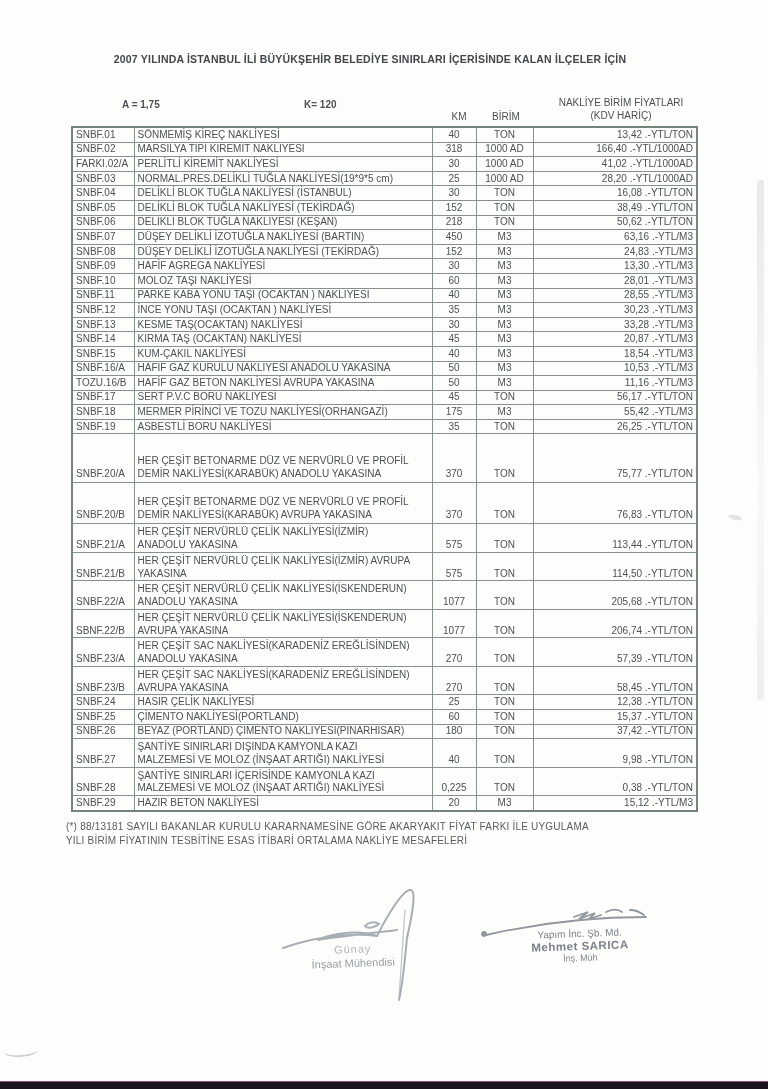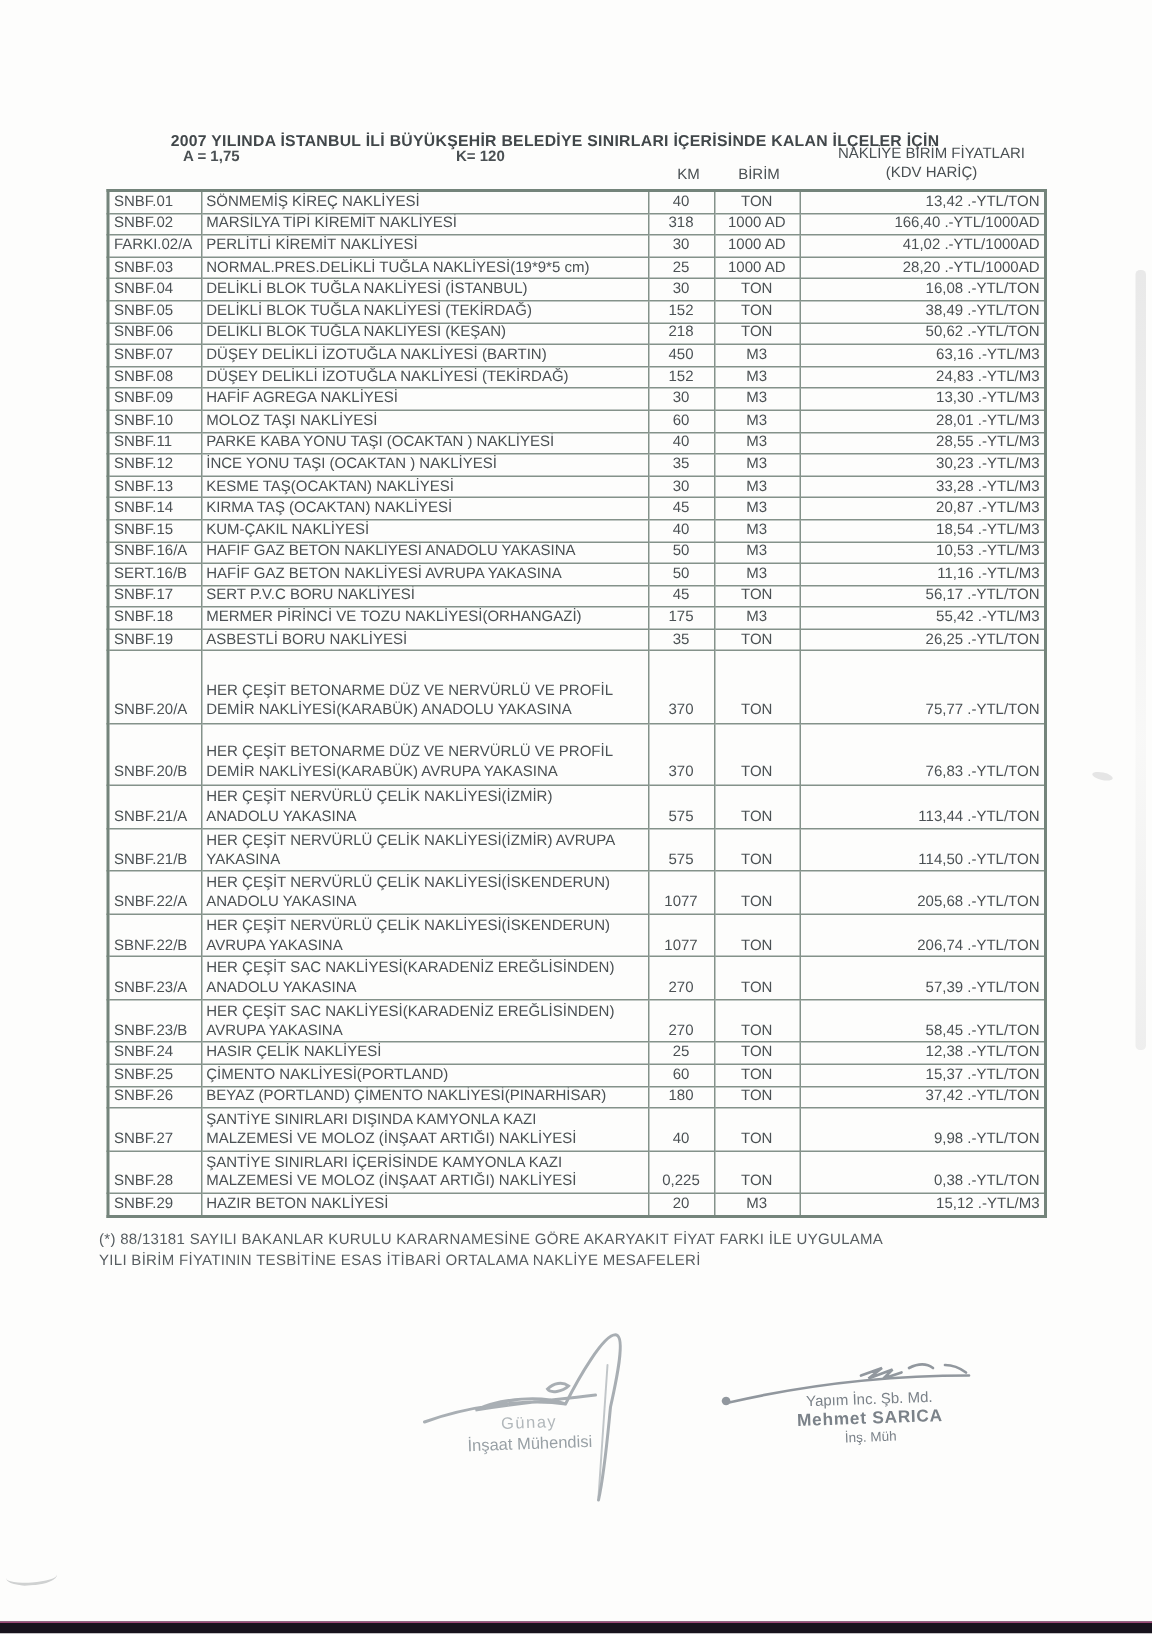--- a/index.html
+++ b/index.html
@@ -8,21 +8,21 @@
     background:#fdfdfc;
     font-family:"Liberation Sans", sans-serif;
     -webkit-font-smoothing:antialiased;
   }
   .abs{position:absolute;}
 
   
   .doc-title{
     top:52px;left:80px;width:580px;text-align:center;
     font-weight:bold;font-size:10.5px;line-height:14px;
-    color:#41474a;letter-spacing:.2px;margin-top:35px;
+    color:#41474a;letter-spacing:.2px;
   }
 
   
   .param{font-weight:bold;font-size:10px;color:#4a5053;}
   .param-a{top:99px;left:122px;}
   .param-k{top:99px;left:304px;}
   .price-hdr{top:96px;left:528px;width:186px;text-align:center;
     font-weight:normal;font-size:10px;line-height:13px;color:#4a5053;}
   .colhdr{top:111px;font-weight:normal;font-size:10px;color:#4a5053;text-align:center;}
   .colhdr-km{left:437px;width:44px;}
@@ -228,27 +228,27 @@
   </tr>
       <tr class="s">
     <td class="code">SNBF.15</td>
     <td class="desc">KUM-ÇAKIL NAKLİYESİ</td>
     <td class="num">40</td>
     <td class="unit">M3</td>
     <td class="price">18,54 .-YTL/M3</td>
   </tr>
       <tr class="s">
     <td class="code">SNBF.16/A</td>
-    <td class="desc">HAFİF GAZ BETON NAKLİYESİ ANADOLU YAKASINA</td>
+    <td class="desc">HAFİF GAZ KURULU NAKLİYESİ ANADOLU YAKASINA</td>
     <td class="num">50</td>
     <td class="unit">M3</td>
     <td class="price">10,53 .-YTL/M3</td>
   </tr>
       <tr class="s">
-    <td class="code">SERT.16/B</td>
+    <td class="code">TOZU.16/B</td>
     <td class="desc">HAFİF GAZ BETON NAKLİYESİ AVRUPA YAKASINA</td>
     <td class="num">50</td>
     <td class="unit">M3</td>
     <td class="price">11,16 .-YTL/M3</td>
   </tr>
       <tr class="s">
     <td class="code">SNBF.17</td>
     <td class="desc">SERT P.V.C BORU NAKLİYESİ</td>
     <td class="num">45</td>
     <td class="unit">TON</td>

